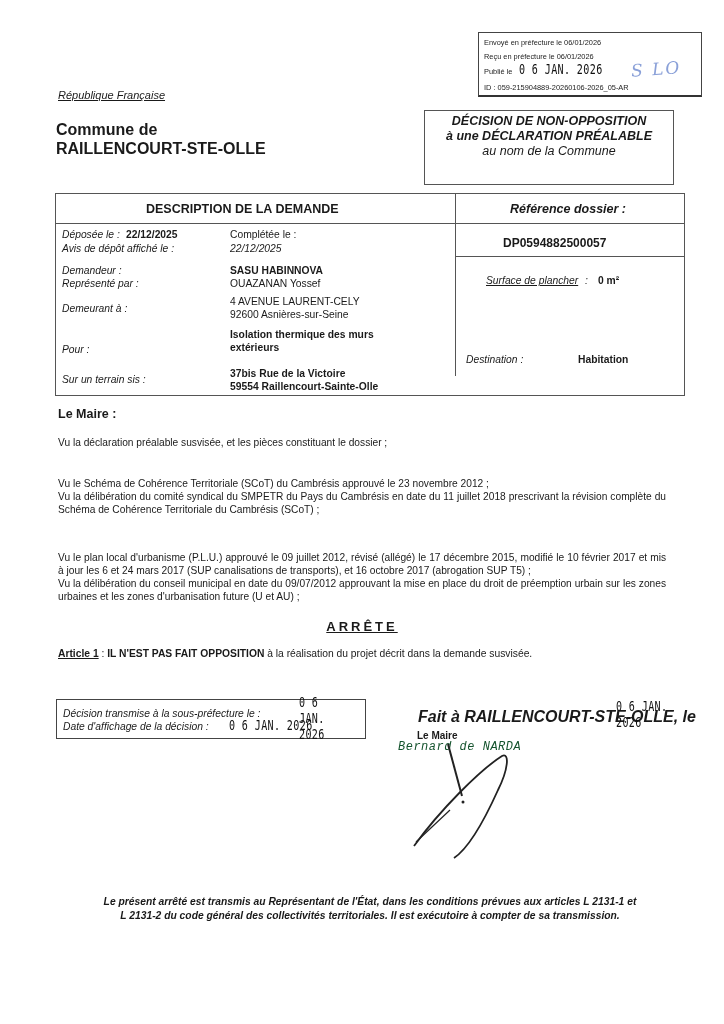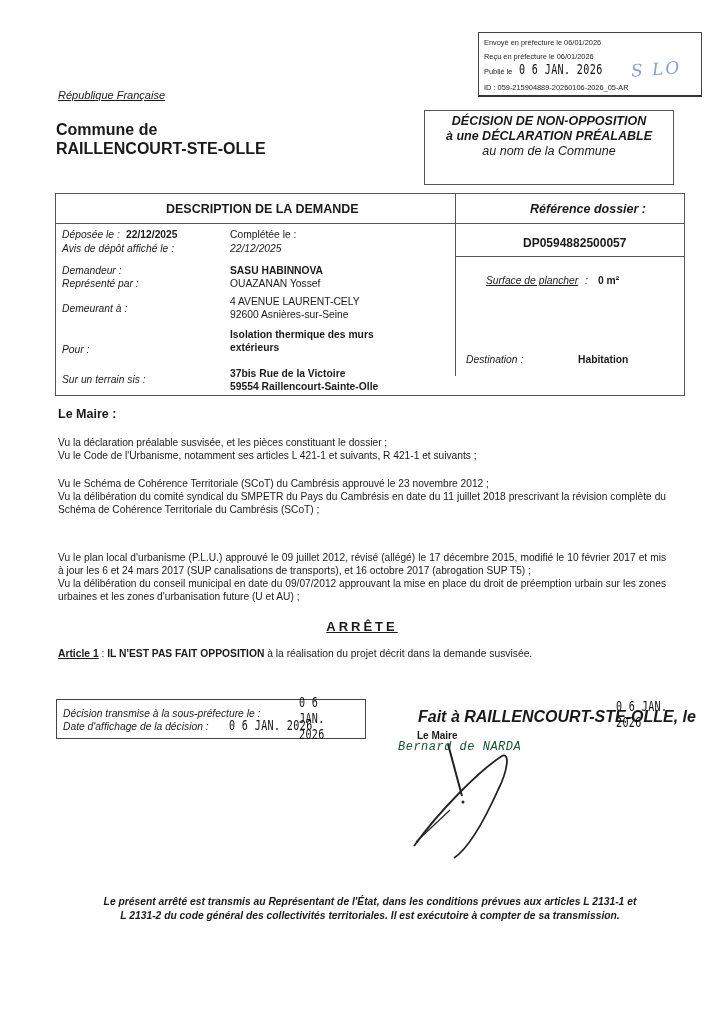--- a/index.html
+++ b/index.html
@@ -24,21 +24,21 @@
   #decision-box .b { font-weight: bold; font-style: italic; }
   #decision-box .i { font-style: italic; }
 
   
   #demande { left: 55px; top: 193px; width: 630px; height: 203px; border: 1px solid #555; box-sizing: border-box; }
   #demande .vsep { position: absolute; left: 399px; top: 0; width: 1px; height: 182px; background: #555; }
   #demande .hsep { position: absolute; height: 1px; background: #555; }
   #demande .t { position: absolute; font-size: 10.3px; white-space: nowrap; }
   #demande .it { font-style: italic; }
   #demande .bd { font-weight: bold; }
-  .hdr { font-size: 12.5px !important; font-weight: bold; margin-left: 20px; }
+  .hdr { font-size: 12.5px !important; font-weight: bold; }
 
   .maire { left: 58px; top: 407px; font-size: 12.5px; font-weight: bold; }
   .para { position: absolute; left: 58px; width: 608px; font-size: 10.2px; line-height: 13px; text-align: justify; }
   .para p { margin: 0; }
   .arrete { left: 0; width: 724px; top: 619px; text-align: center; font-size: 13px; font-weight: bold;
             letter-spacing: 3px; text-decoration: underline; }
   .article { left: 58px; top: 648px; font-size: 10.3px; }
   .article .u { font-weight: bold; text-decoration: underline; }
   .article .b { font-weight: bold; }
 
@@ -119,21 +119,20 @@
 
   <span class="t it" style="left:6px;top:180px">Sur un terrain sis :</span>
   <span class="t bd" style="left:174px;top:174px">37bis Rue de la Victoire</span>
   <span class="t bd" style="left:174px;top:187px">59554 Raillencourt-Sainte-Olle</span>
 </div>
 
 <div class="abs maire">Le Maire :</div>
 
 <div class="para" style="top:436px">
   <p>Vu la déclaration préalable susvisée, et les pièces constituant le dossier ;</p>
-  <p>Vu le Code de l'Urbanisme, notamment ses articles L 421-1 et suivants, R 421-1 et suivants ;</p>
 </div>
 <div class="para" style="top:477px">
   <p>Vu le Schéma de Cohérence Territoriale (SCoT) du Cambrésis approuvé le 23 novembre 2012 ;</p>
   <p>Vu la délibération du comité syndical du SMPETR du Pays du Cambrésis en date du 11 juillet 2018 prescrivant la révision complète du Schéma de Cohérence Territoriale du Cambrésis (SCoT) ;</p>
 </div>
 <div class="para" style="top:551px">
   <p>Vu le plan local d'urbanisme (P.L.U.) approuvé le 09 juillet 2012, révisé (allégé) le 17 décembre 2015, modifié le 10 février 2017 et mis à jour les 6 et 24 mars 2017 (SUP canalisations de transports), et 16 octobre 2017 (abrogation SUP T5) ;</p>
   <p>Vu la délibération du conseil municipal en date du 09/07/2012 approuvant la mise en place du droit de préemption urbain sur les zones urbaines et les zones d'urbanisation future (U et AU) ;</p>
 </div>
 

